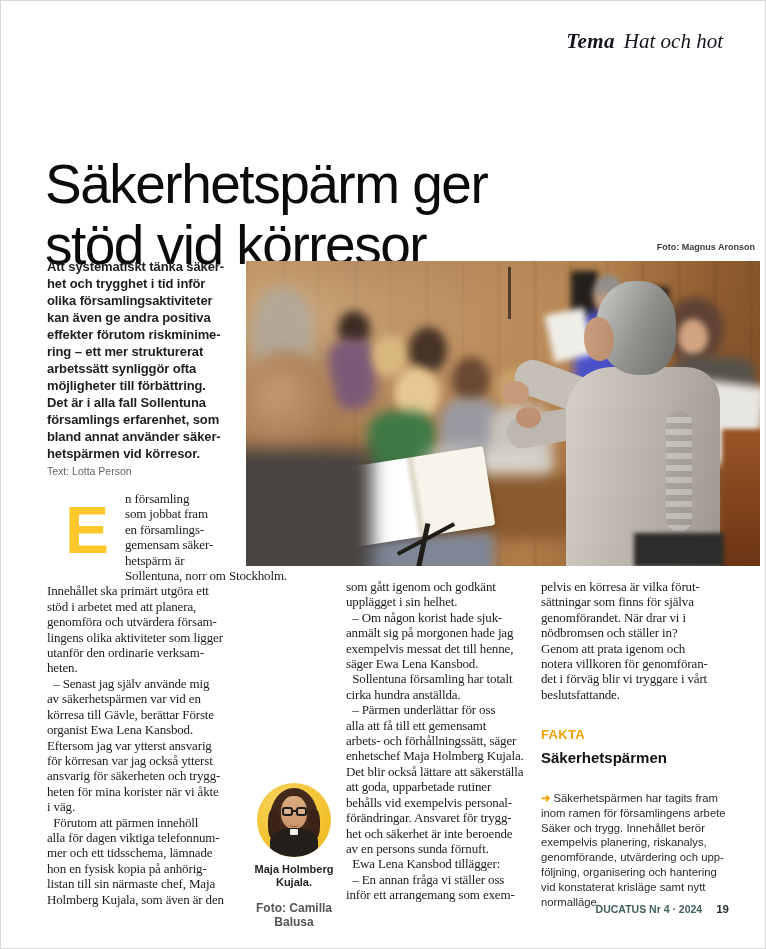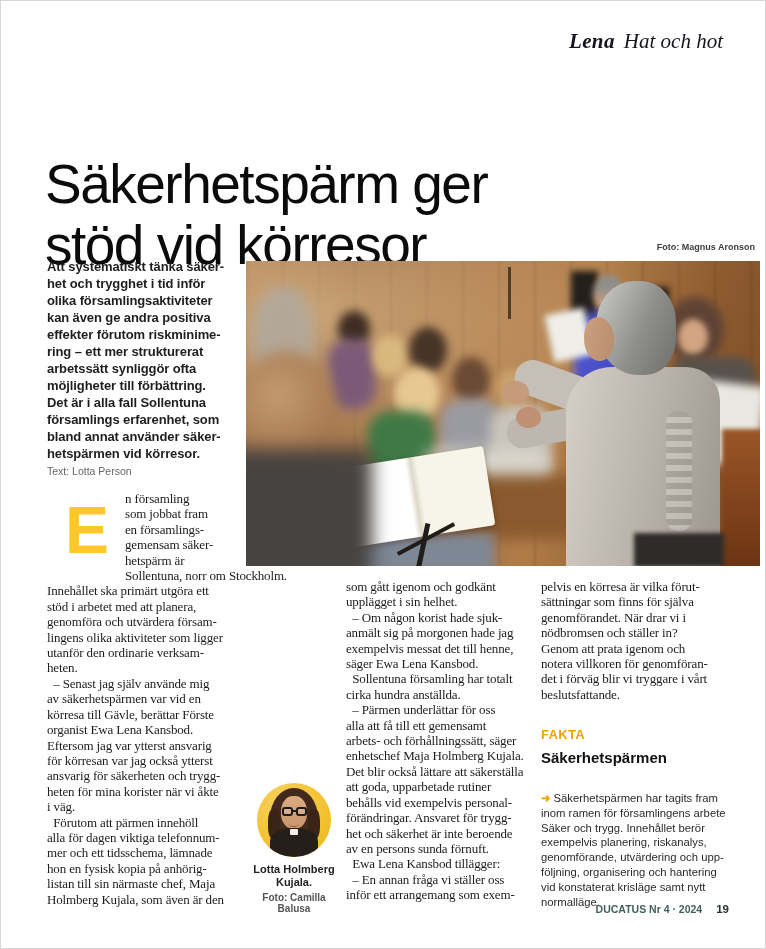--- a/index.html
+++ b/index.html
@@ -110,33 +110,33 @@
   .pt-face{left:24px;top:13px;width:26px;height:33px;border-radius:46%;background:linear-gradient(#dcab80,#c9946a);}
   .pt-glass-l{left:25px;top:24px;width:11px;height:9px;border:2px solid #1c1c1c;border-radius:3px;
       box-sizing:border-box;background:rgba(255,255,255,.15);}
   .pt-glass-r{left:39px;top:24px;width:11px;height:9px;border:2px solid #1c1c1c;border-radius:3px;
       box-sizing:border-box;background:rgba(255,255,255,.15);}
   .pt-bridge{left:35px;top:27px;width:5px;height:2px;background:#1c1c1c;}
   .pt-smile{left:32px;top:38px;width:10px;height:5px;border-bottom:1.5px solid #8a5a38;border-radius:50%;}
   .pt-body{left:13px;top:45px;width:48px;height:30px;border-radius:45% 45% 0 0;background:#241f1a;}
   .pt-collar{left:33px;top:46px;width:8px;height:6px;background:#f2efe8;border-radius:1px;}
   .pt-name{font-size:11px;font-weight:bold;line-height:13px;color:#222;margin-top:6px;white-space:pre;}
-  .pt-credit{font-size:10px;font-weight:bold;color:#555;margin-top:3px;}
+  .pt-credit{font-size:12px;font-weight:bold;color:#555;margin-top:12px;}
 
   
   .footer{position:absolute;top:902px;right:36px;font-size:10.5px;font-weight:bold;color:#40605c;}
   .f-page{color:#26302e;margin-left:14px;font-size:11.5px;}
 </style>
 </head>
 <body>
 
 <div class="page">
 
   <div class="masthead">
-    <span class="tema">Lena</span><span class="topic">Hat och hot</span>
+    <span class="tema">Tema</span><span class="topic">Hat och hot</span>
   </div>
 
   <h1 class="headline">Säkerhetspärm ger
 stöd vid körresor</h1>
 
   <div class="intro">Att systematiskt tänka säker-
 het och trygghet i tid inför
 olika församlingsaktiviteter
 kan även ge andra positiva
 effekter förutom riskminime-
@@ -279,21 +279,21 @@
       <div class="pt-hair-l"></div>
       <div class="pt-hair-r"></div>
       <div class="pt-face"></div>
       <div class="pt-glass-l"></div>
       <div class="pt-glass-r"></div>
       <div class="pt-bridge"></div>
       <div class="pt-smile"></div>
       <div class="pt-body"></div>
       <div class="pt-collar"></div>
     </div>
-    <div class="pt-name">Lotta Holmberg
+    <div class="pt-name">Maja Holmberg
 Kujala.</div>
     <div class="pt-credit">Foto: Camilla Balusa</div>
   </div>
 
   <div class="footer">
     <span class="f-mag">DUCATUS Nr 4 · 2024</span><span class="f-page">19</span>
   </div>
 
 </div>
 

